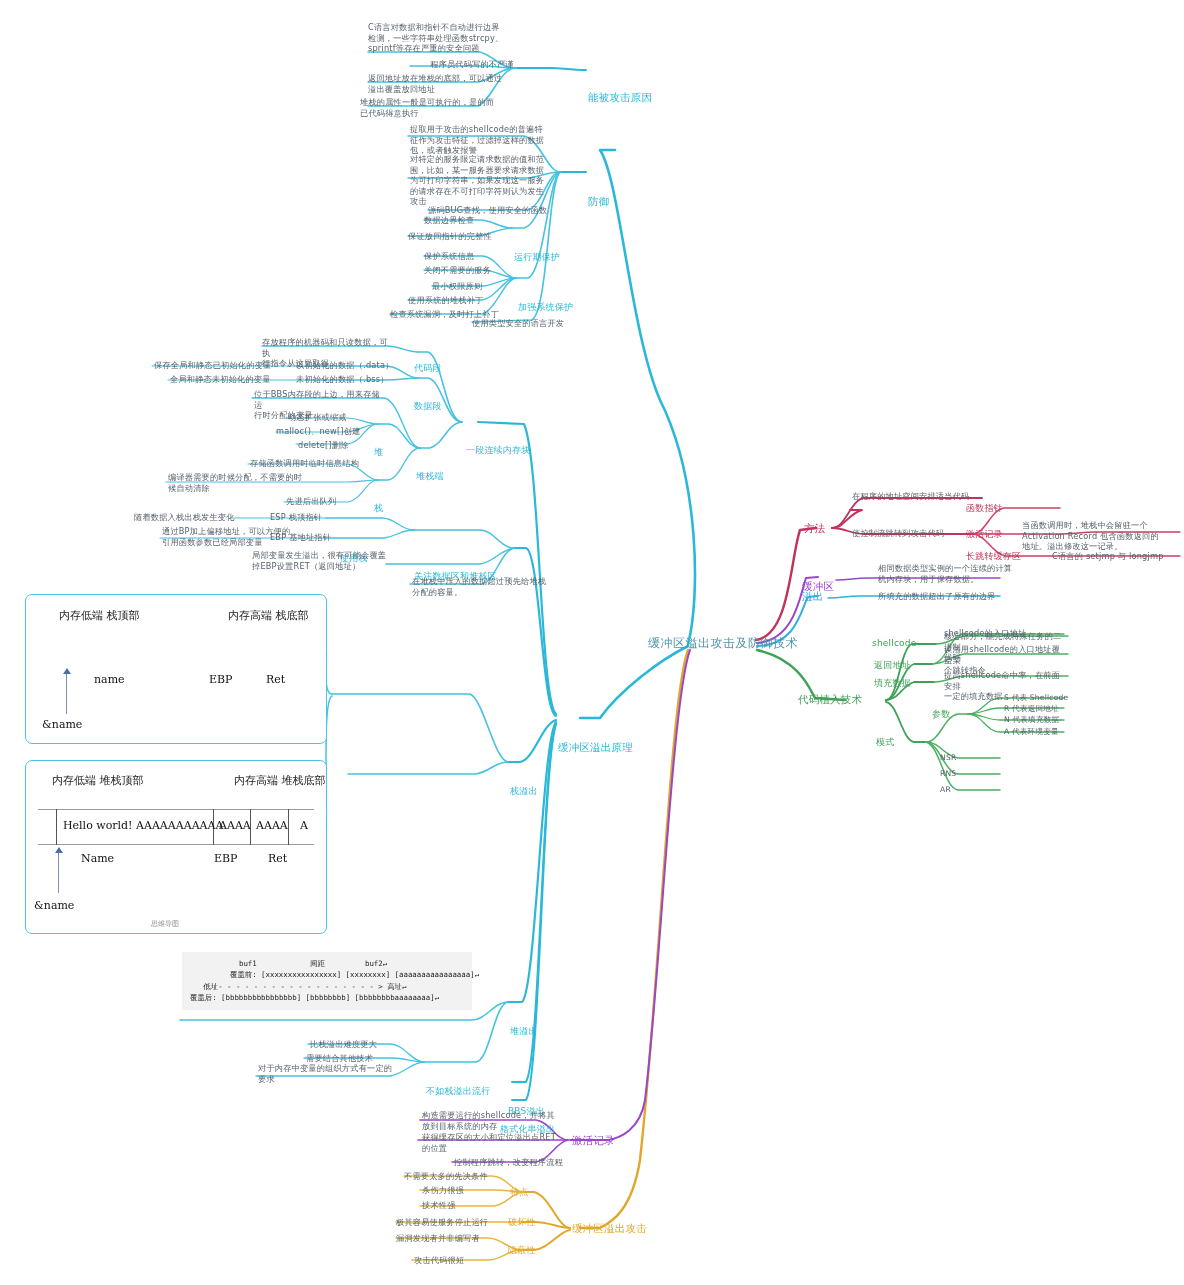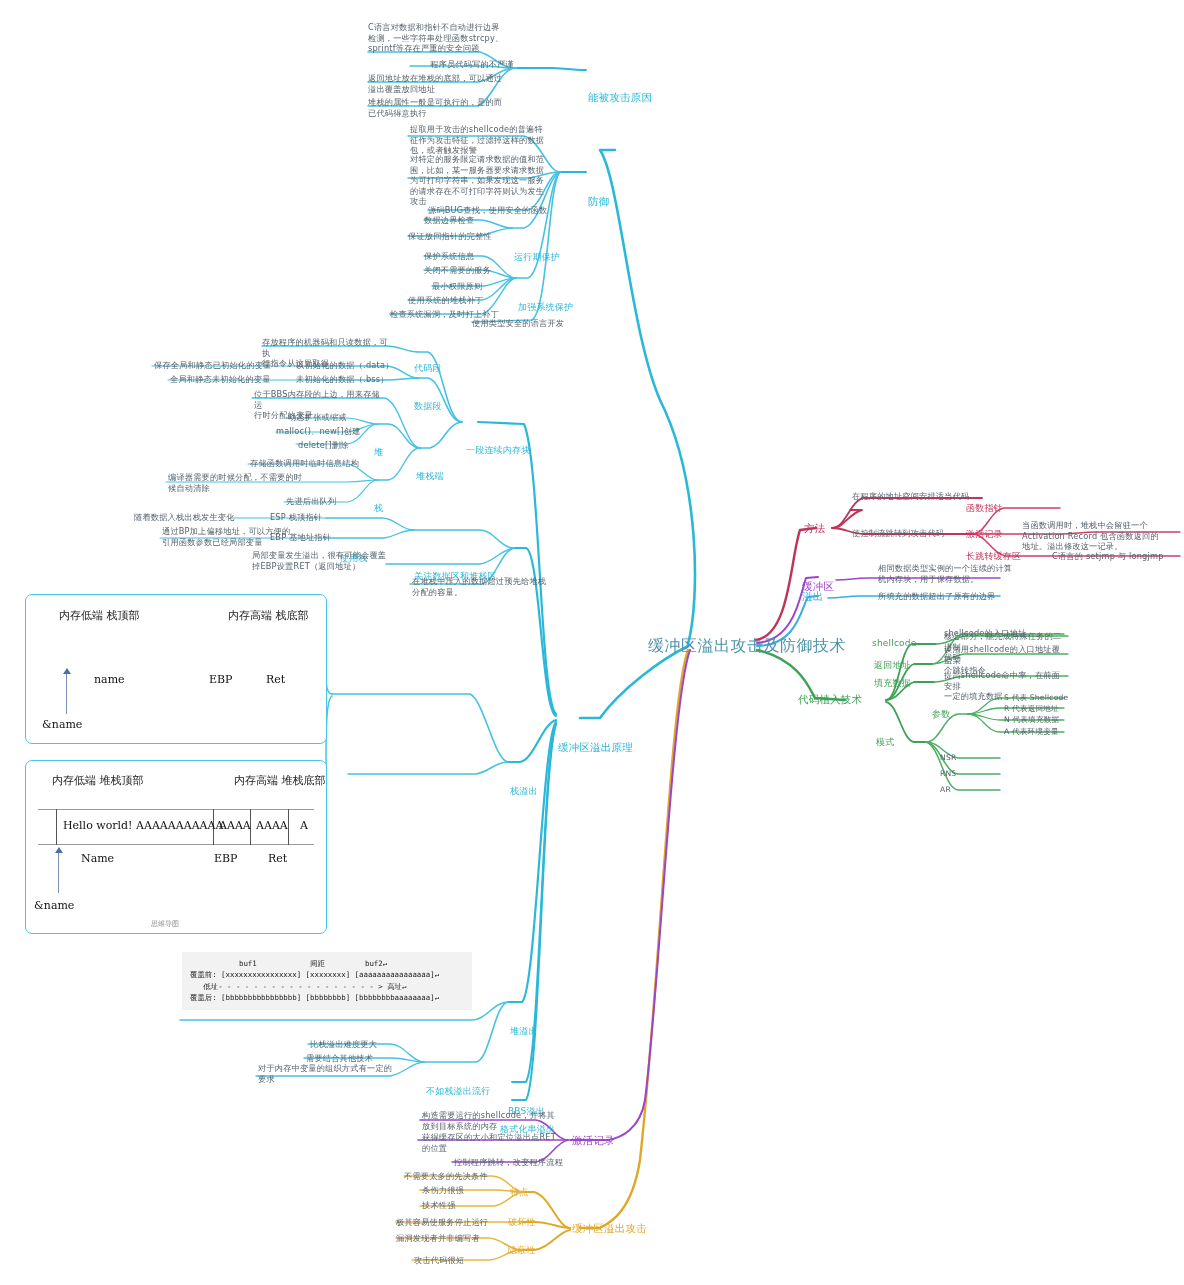--- a/index.html
+++ b/index.html
@@ -18,21 +18,21 @@
   }
   
   .c-cyan{color:#2bb8d8;margin-top:29px;}
   .c-red{color:#c0335a;}
   .c-purple{color:#9b46c9;}
   .c-blue{color:#35aee0;}
   .c-green{color:#3fa157;}
   .c-gold{color:#e0a82a;}
 
   .root{
-    font-size:16px;color:#4c93a8;letter-spacing:.5px;
+    font-size:12px;color:#4c93a8;letter-spacing:.5px;
   }
   .lvl1{font-size:10.5px;}
   .lvl2{font-size:9px;}
   .leaf{font-size:8.2px;color:#55616c;}
   .tiny{font-size:7.6px;color:#55616c;}
 
   
   .figbox{
     position:absolute;border:1.4px solid #49c5e8;border-radius:7px;
     background:#fff;
@@ -196,21 +196,21 @@
 
 <div class="node root" style="left:648px;top:636px;">缓冲区溢出攻击及防御技术</div>
 
 <div class="node lvl1 c-cyan" style="left:588px;top:62px;">能被攻击原因</div>
 <div class="node leaf" style="left:368px;top:22px;width:146px;">C语言对数据和指针不自动进行边界
 检测，一些字符串处理函数strcpy、
 sprintf等存在严重的安全问题</div>
 <div class="node leaf" style="left:364px;top:59px;width:150px;text-align:right;">程序员代码写的不严谨</div>
 <div class="node leaf" style="left:368px;top:73px;width:146px;">返回地址放在堆栈的底部，可以通过
 溢出覆盖放回地址</div>
-<div class="node leaf" style="left:368px;top:97px;width:146px;">堆栈的属性一般是可执行的，是的而
+<div class="node leaf" style="left:360px;top:97px;width:146px;">堆栈的属性一般是可执行的，是的而
 已代码得意执行</div>
 
 <div class="node lvl1 c-cyan" style="left:588px;top:166px;">防御</div>
 <div class="node leaf" style="left:410px;top:124px;width:148px;">提取用于攻击的shellcode的普遍特
 征作为攻击特征，过滤掉这样的数据
 包，或者触发报警</div>
 <div class="node leaf" style="left:410px;top:154px;width:148px;">对特定的服务限定请求数据的值和范
 围，比如，某一服务器要求请求数据
 为可打印字符串，如果发现这一服务
 的请求存在不可打印字符则认为发生
@@ -304,21 +304,21 @@
   <div class="figlbl" style="left:242px;top:91px;">Ret</div>
   <div class="arrowline" style="left:32px;top:92px;height:40px;"></div>
   <div class="arrowhead" style="left:29px;top:86px;"></div>
   <div class="figlbl" style="left:8px;top:138px;">&amp;name</div>
   <div class="figcap" style="left:125px;top:158px;">思维导图</div>
 </div>
 
 <div class="node lvl2 c-cyan" style="left:510px;top:997px;">堆溢出</div>
 <div class="codefig" style="left:182px;top:952px;width:290px;">
   <pre style="padding-bottom:0;">           buf1            间距         buf2↵</pre>
-  <pre style="padding-top:0;padding-bottom:0;">覆盖前: [xxxxxxxxxxxxxxxx] [xxxxxxxx] [aaaaaaaaaaaaaaaa]↵</pre>
+  <pre style="padding-top:0;padding-bottom:0;margin-left:40px;">覆盖前: [xxxxxxxxxxxxxxxx] [xxxxxxxx] [aaaaaaaaaaaaaaaa]↵</pre>
   <pre style="padding-top:0;padding-bottom:0;">   低址- - - - - - - - - - - - - - - - - - &gt; 高址↵</pre>
   <pre style="padding-top:0;">覆盖后: [bbbbbbbbbbbbbbbb] [bbbbbbbb] [bbbbbbbbaaaaaaaa]↵</pre>
 </div>
 
 <div class="node lvl2 c-cyan" style="left:426px;top:1057px;">不如栈溢出流行</div>
 <div class="node leaf" style="left:310px;top:1039px;">比栈溢出难度更大</div>
 <div class="node leaf" style="left:306px;top:1053px;">需要结合其他技术</div>
 <div class="node leaf" style="left:258px;top:1063px;width:156px;">对于内存中变量的组织方式有一定的
 要求</div>
 

